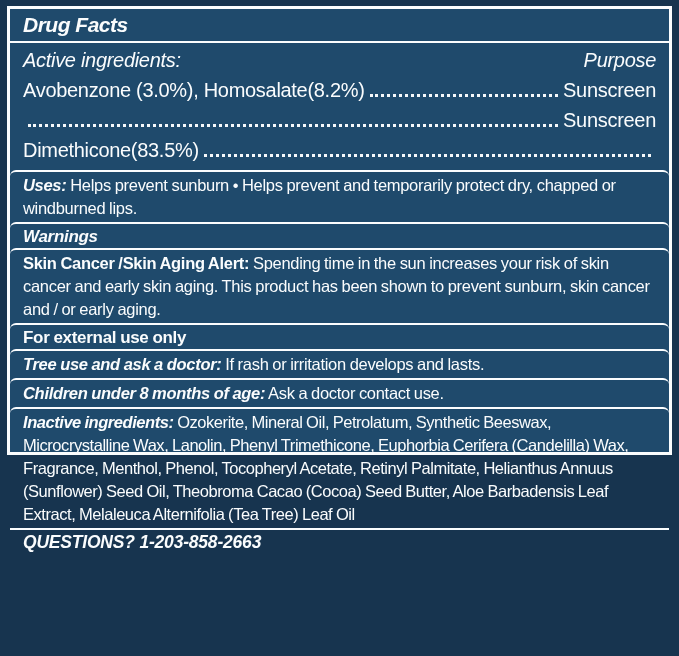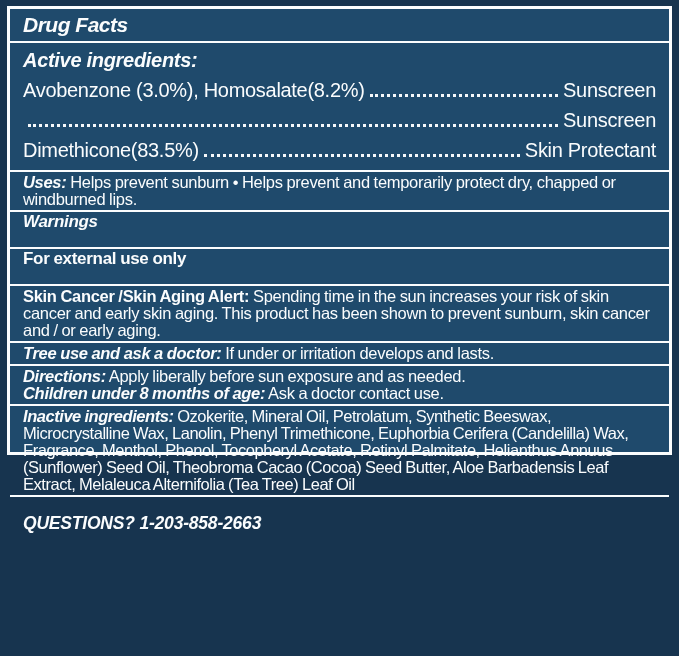--- a/index.html
+++ b/index.html
@@ -34,107 +34,106 @@
     font-weight: bold;
     font-style: italic;
     letter-spacing: -0.5px;
   }
 
   .actives { padding-bottom: 5px; }
   .actives-header {
     display: flex;
     justify-content: space-between;
     font-size: 20px;
-    font-weight: bold;
+    font-weight: normal;
     font-style: italic;
     line-height: 30px;
   }
   .ai-row {
     display: flex;
     align-items: baseline;
     font-size: 20px;
     line-height: 30px;
     font-weight: 400;
   }
   .ai-name, .ai-purpose { white-space: nowrap; }
   .leader {
     flex: 1;
     margin: 0 5px;
     border-bottom: 3px dotted #F5F8FA;
     min-width: 20px;
   }
 
-  .body-text { font-size: 16.5px; line-height: 17px; word-spacing: -0.5px; }
+  .body-text { font-size: 16.5px; line-height: 23px; word-spacing: -0.5px; border-radius: 6px; }
   .h { font-weight: bold; font-style: italic; }
   .hb { font-weight: bold; }
-  .warnings-row, .external-row { padding-top: 1px; padding-bottom: 17px; }
+  .warnings-row, .external-row { padding-top: 1px; padding-bottom: 0; }
   .warnings-row .h, .external-row .hb { font-size: 17px; }
   .questions-row {
     font-size: 17.5px;
     font-weight: bold;
     font-style: italic;
-    padding-top: 16px;
+    padding-top: 2px;
     padding-bottom: 3px;
     letter-spacing: -0.2px;
   }
   .inactive-row { letter-spacing: -0.45px; }
 </style>
 </head>
 <body>
 
 <div class="frame">
   <div class="box">
 
     <div class="row title-row">
       <div class="title">Drug Facts</div>
     </div>
 
     <div class="row actives">
       <div class="actives-header">
         <span>Active ingredients:</span>
+        <span>Purpose</span>
       </div>
       <div class="ai-row">
         <span class="ai-name">Avobenzone (3.0%), Homosalate(8.2%)</span>
         <span class="leader"></span>
         <span class="ai-purpose">Sunscreen</span>
       </div>
       <div class="ai-row">
         <span class="leader"></span>
         <span class="ai-purpose">Sunscreen</span>
       </div>
       <div class="ai-row">
         <span class="ai-name">Dimethicone(83.5%)</span>
         <span class="leader"></span>
-        <span class="ai-purpose">Skin Protectant</span>
       </div>
     </div>
 
     <div class="row body-text">
       <span class="h">Uses:</span><span> Helps prevent sunburn • Helps prevent and temporarily protect dry, chapped or windburned lips.</span>
     </div>
 
     <div class="row body-text warnings-row">
       <span class="h">Warnings</span>
     </div>
 
+    <div class="row body-text">
+      <span class="hb">Skin Cancer /Skin Aging Alert:</span><span> Spending time in the sun increases your risk of skin cancer and early skin aging. This product has been shown to prevent sunburn, skin cancer and / or early aging.</span>
+    </div>
+
     <div class="row body-text external-row">
       <span class="hb">For external use only</span>
     </div>
 
     <div class="row body-text">
-      <span class="hb">Skin Cancer /Skin Aging Alert:</span><span> Spending time in the sun increases your risk of skin cancer and early skin aging. This product has been shown to prevent sunburn, skin cancer and / or early aging.</span>
-    </div>
-
-    <div class="row body-text">
-      <span class="h">Tree use and ask a doctor:</span><span> If under or irritation develops and lasts.</span>
+      <span class="h">Tree use and ask a doctor:</span><span> If rash or irritation develops and lasts.</span>
     </div>
 
 
     <div class="row body-text">
-      <p><span class="h">Directions:</span><span> Apply liberally before sun exposure and as needed.</span></p>
       <p><span class="h">Children under 8 months of age:</span><span> Ask a doctor contact use.</span></p>
     </div>
 
     <div class="row body-text inactive-row">
       <span class="h">Inactive ingredients:</span><span> Ozokerite, Mineral Oil, Petrolatum, Synthetic Beeswax, Microcrystalline Wax, Lanolin, Phenyl Trimethicone, Euphorbia Cerifera (Candelilla) Wax, Fragrance, Menthol, Phenol, Tocopheryl Acetate, Retinyl Palmitate, Helianthus Annuus (Sunflower) Seed Oil, Theobroma Cacao (Cocoa) Seed Butter, Aloe Barbadensis Leaf Extract, Melaleuca Alternifolia (Tea Tree) Leaf Oil</span>
     </div>
 
     <div class="row questions-row">
       <span>QUESTIONS? 1-203-858-2663</span>
     </div>

